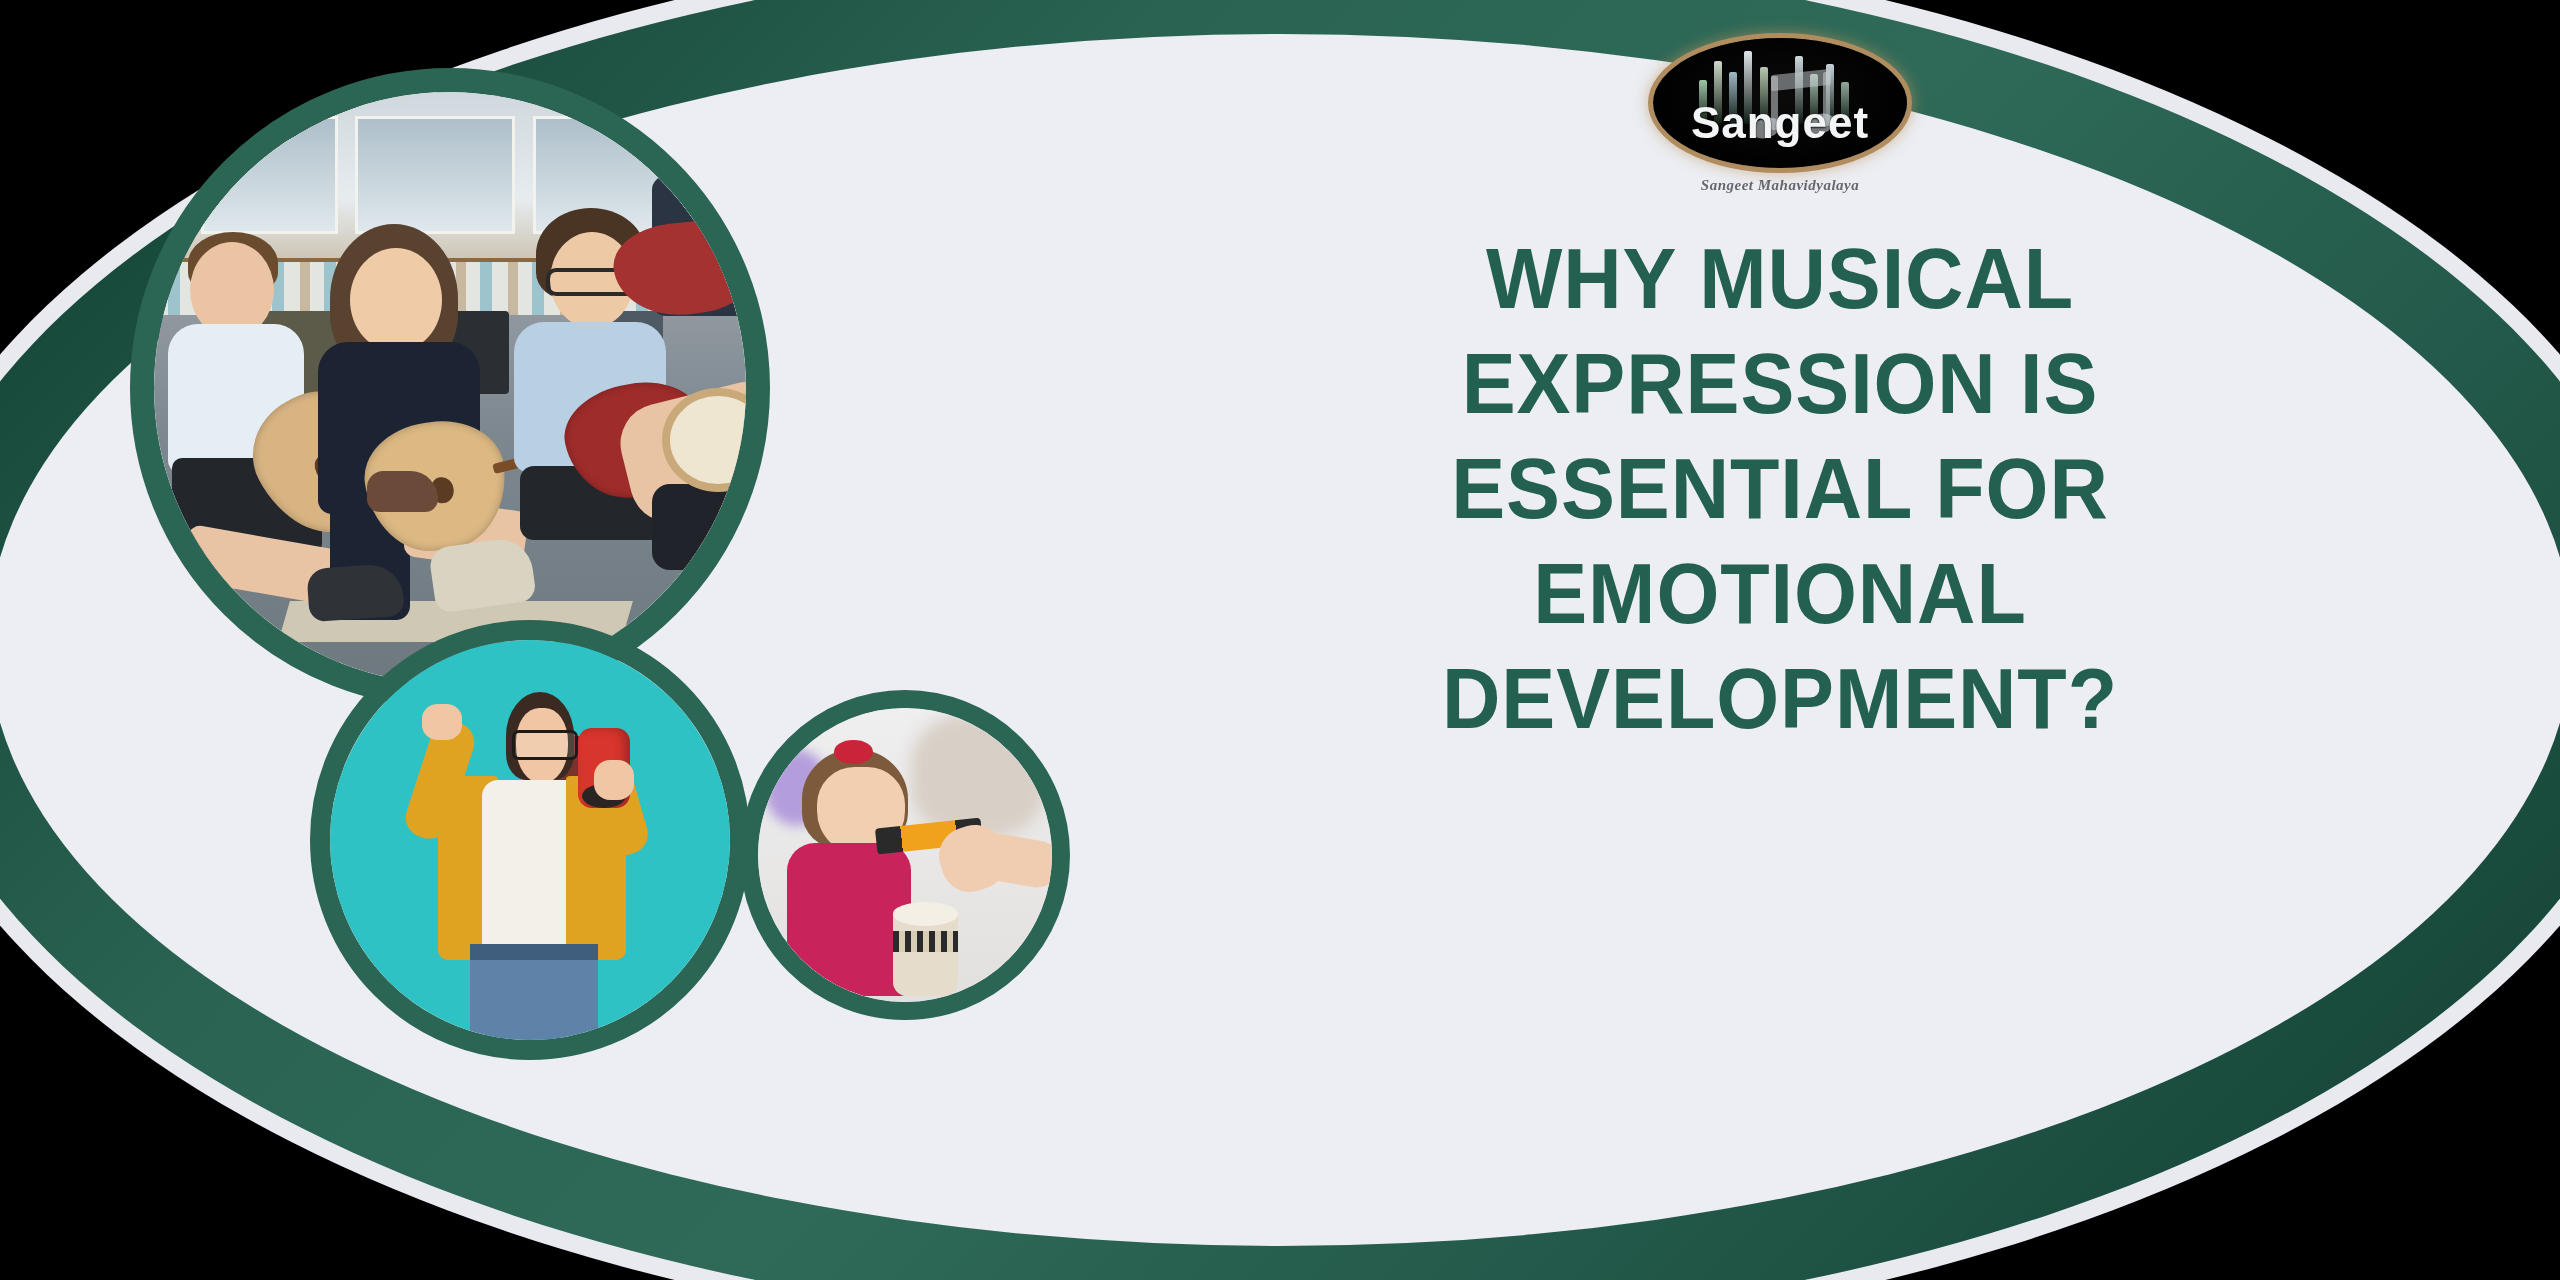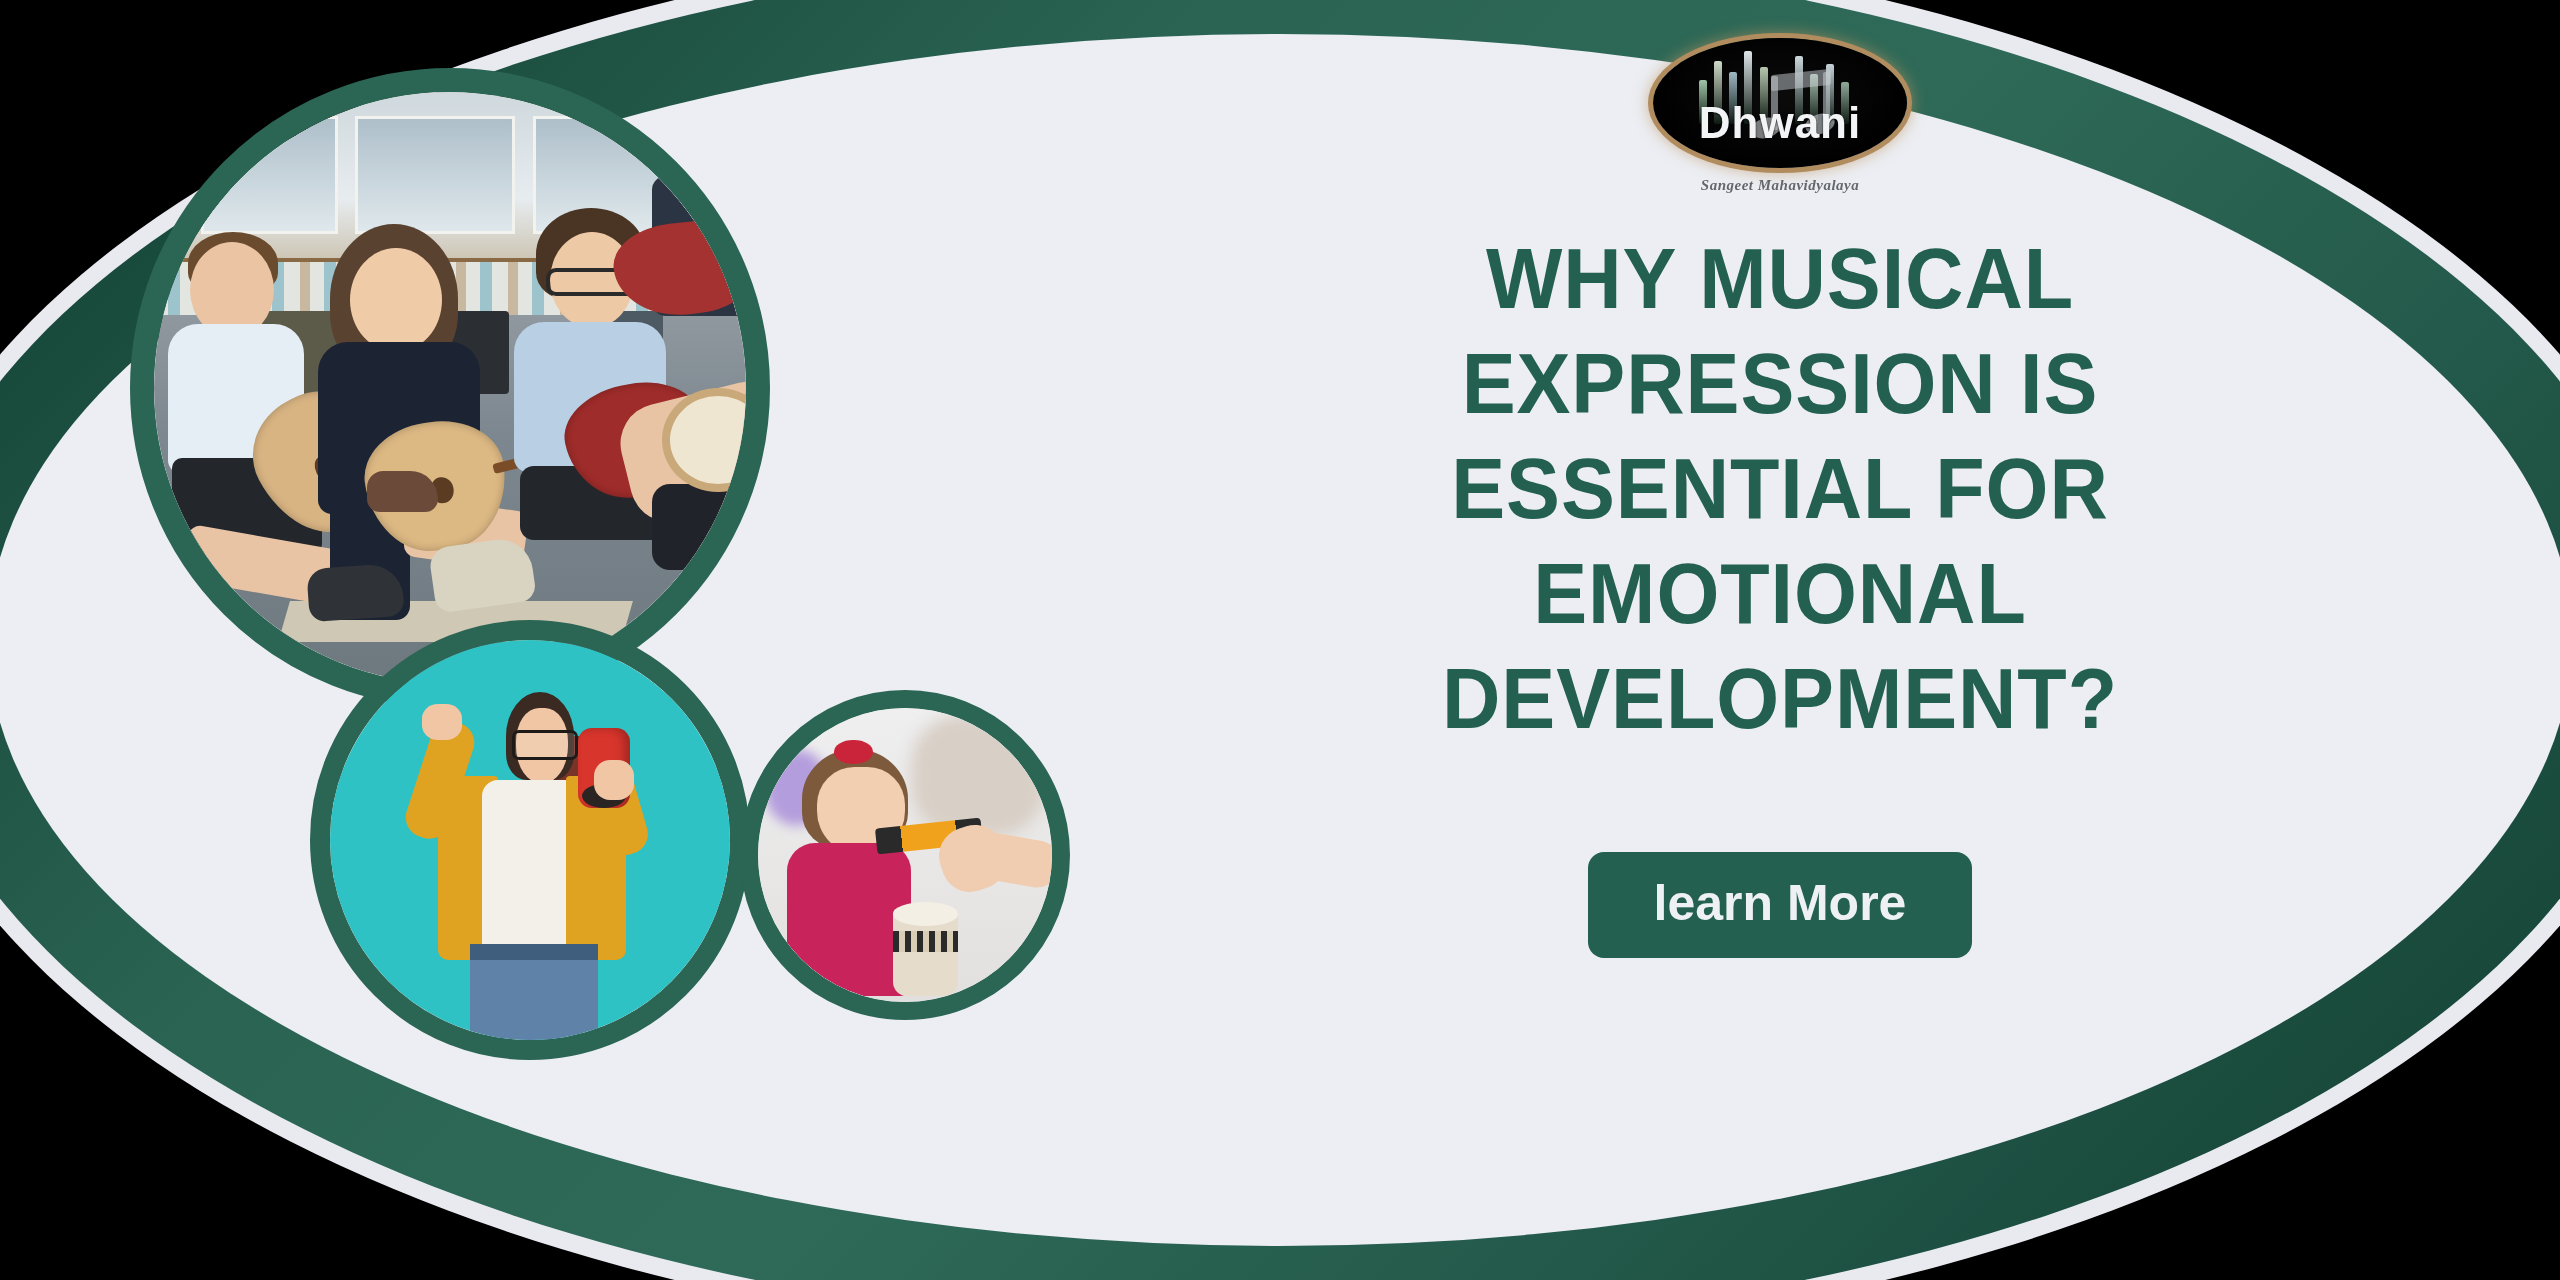--- a/index.html
+++ b/index.html
@@ -458,30 +458,29 @@
         <div class="eq" style="left:62%;height:38%;background:linear-gradient(to top,#0d1a12,#a8bfae);"></div>
         <div class="eq" style="left:68%;height:46%;background:linear-gradient(to top,#0d1a12,#c5d2d8);"></div>
         <div class="eq" style="left:74%;height:32%;background:linear-gradient(to top,#0d1a12,#92a99a);"></div>
         <div class="logo-note">
           <div class="beam"></div>
           <div class="stem1"></div>
           <div class="stem2"></div>
           <div class="hd1"></div>
           <div class="hd2"></div>
         </div>
-        <div class="logo-word">Dhwani</div>
+        <div class="logo-word">Sangeet</div>
       </div>
       <div class="logo-tag">Sangeet Mahavidyalaya</div>
     </div>
 
     <h1 class="headline">
       <span class="hl-line">WHY MUSICAL</span>
       <span class="hl-line">EXPRESSION IS</span>
       <span class="hl-line">ESSENTIAL FOR</span>
       <span class="hl-line">EMOTIONAL</span>
       <span class="hl-line">DEVELOPMENT?</span>
     </h1>
 
-    <button class="cta">learn More</button>
 
   </div>
 
 </div>
 
 </body></html>

